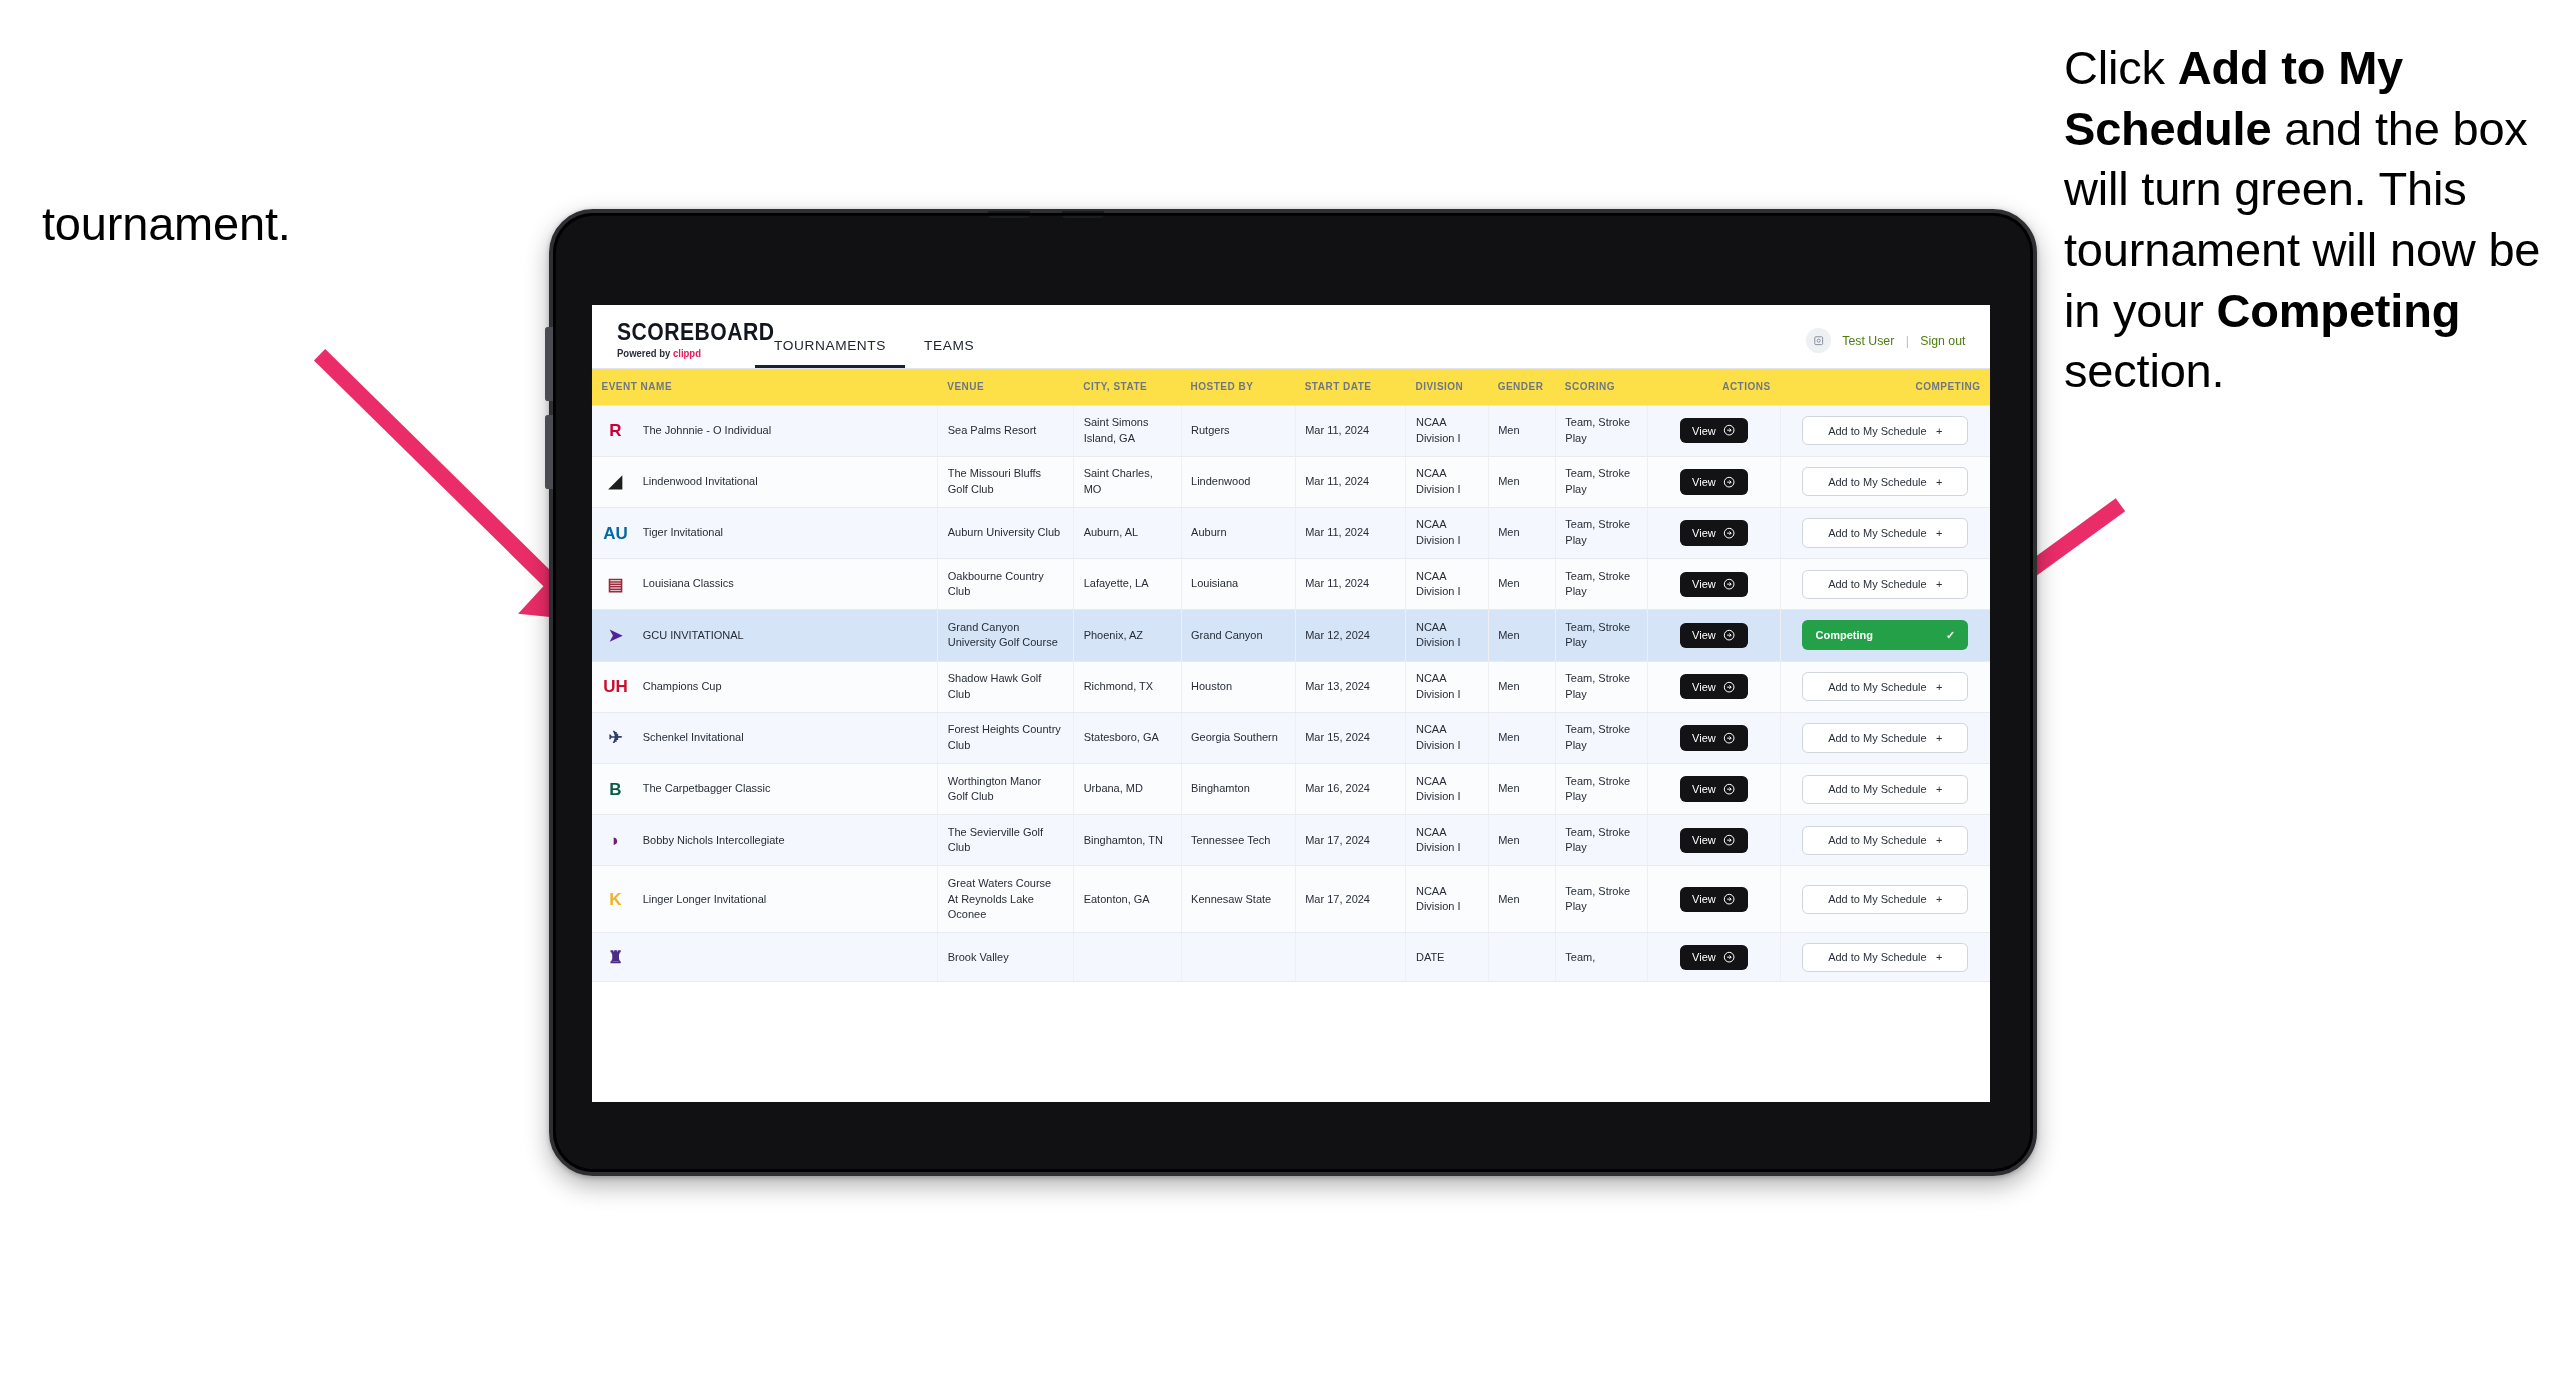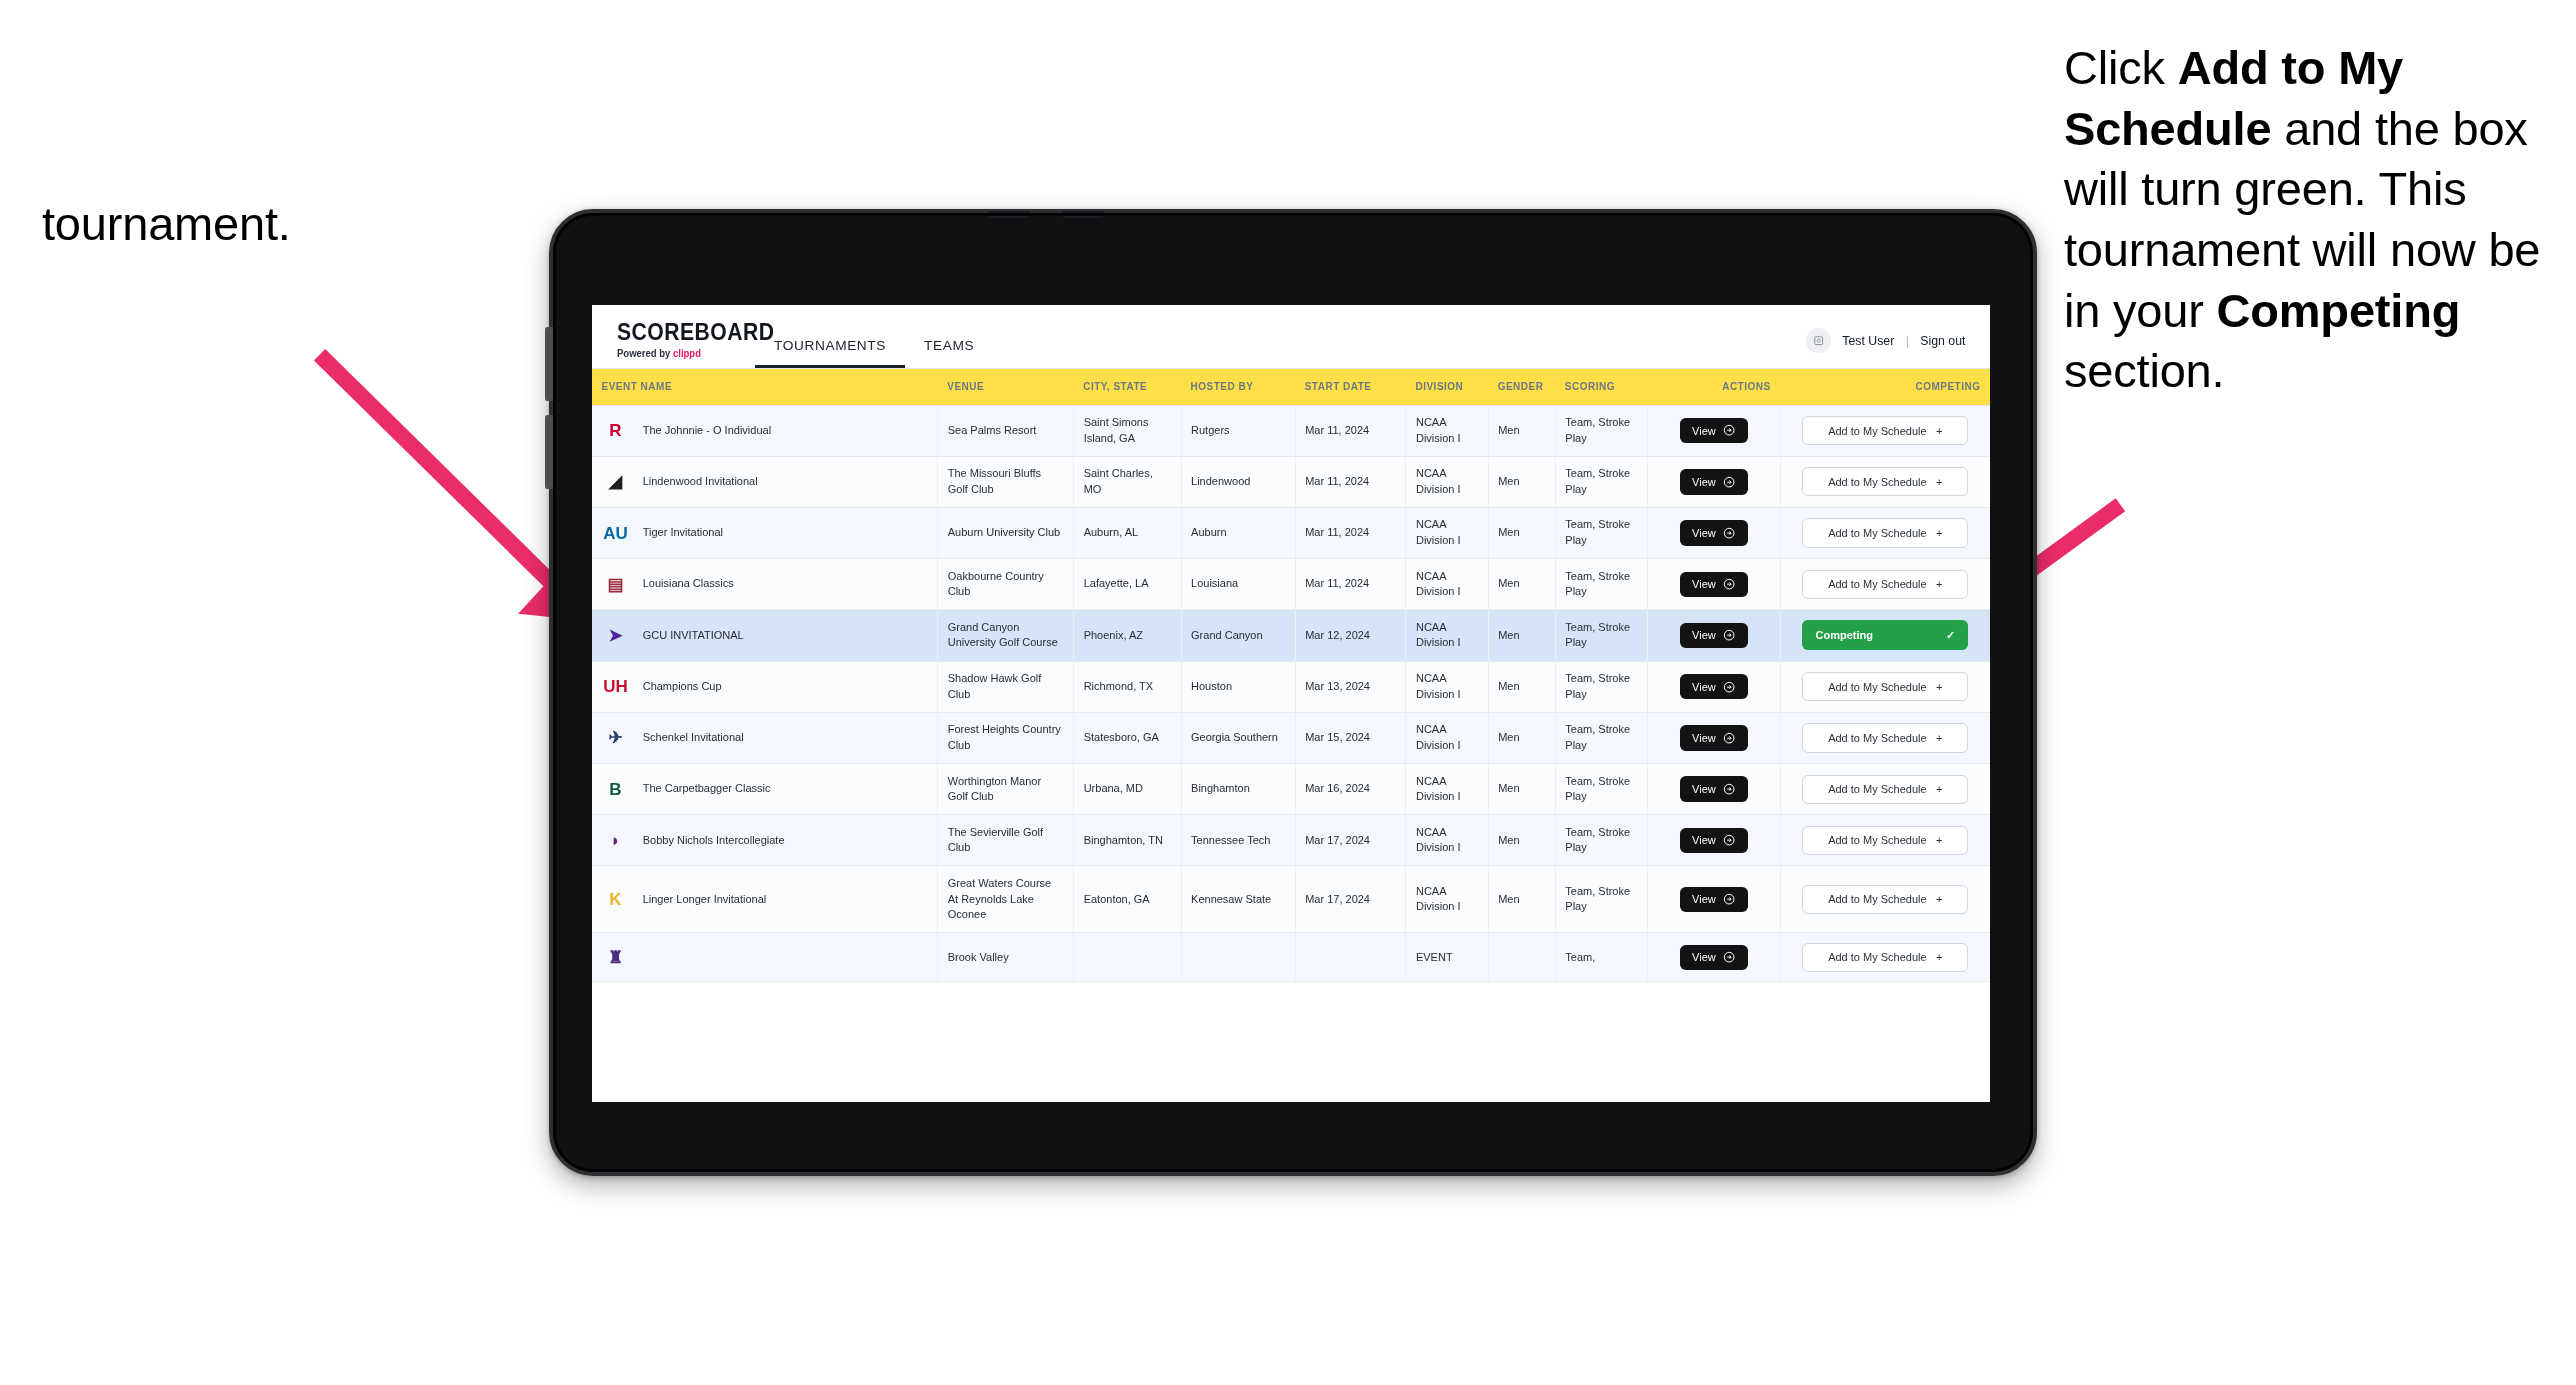--- a/index.html
+++ b/index.html
@@ -81,21 +81,21 @@
     font-size:13.7px; letter-spacing:0.6px; color:#20252f; font-weight:500;
     padding: 0 19px 15px 19px; position:relative; cursor:pointer;
   }
   .navtab.active::after{
     content:""; position:absolute; left:0; right:0; bottom:0; height:2.8px; background:#1b2230;
   }
   #userzone { margin-left:auto; display:flex; align-items:center; gap:11.4px;
               padding: 0 24.6px 15px 0; }
   #avatar { width:24.6px; height:24.6px; border-radius:50%; background:#eef0f4;
             display:flex; align-items:center; justify-content:center; color:#8a90a0; font-size:11.4px; }
-  #userzone .utext { font-size:12.3px; color:#0f172a; }
+  #userzone .utext { font-size:12.3px; color:#4d7c0f; }
   #userzone .sep { color:#b9bec9; font-size:12.3px; }
   #userzone a { color:#222833; text-decoration:none; cursor:pointer; }
 
   
   table { width:100%; border-collapse: collapse; table-layout: fixed; }
   thead th {
     background:#fde047; color:#6f7785; font-size:10px; font-weight:600;
     letter-spacing:0.5px; text-align:left; padding:11.4px 9.5px; height:36px;
     border-bottom:0.9px solid #e3e5ea; white-space:nowrap;
   }
@@ -523,21 +523,21 @@
     <td>
       <div class="evcell">
         <span class="logo" style="color:#4b2e83">♜</span>
         <span></span>
       </div>
     </td>
     <td>Brook Valley</td>
     <td></td>
     <td></td>
     <td></td>
-    <td>EVENT</td>
+    <td>DATE</td>
     <td></td>
     <td>Team,</td>
     <td class="center">
       <button class="btn-view">
         <span>View</span>
         <svg class="ic" viewBox="0 0 16 16" fill="none" stroke="#fff" stroke-width="1.3">
           <circle cx="8" cy="8" r="6.3"></circle>
           <path d="M5.4 8h5.1M8.4 5.8L10.6 8l-2.2 2.2"></path>
         </svg>
       </button>

